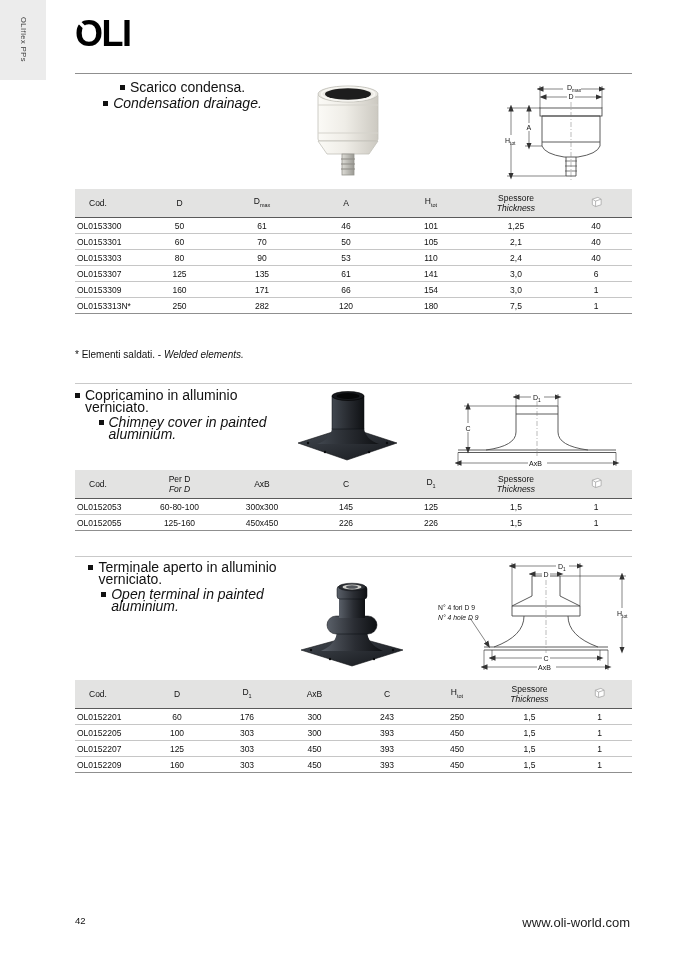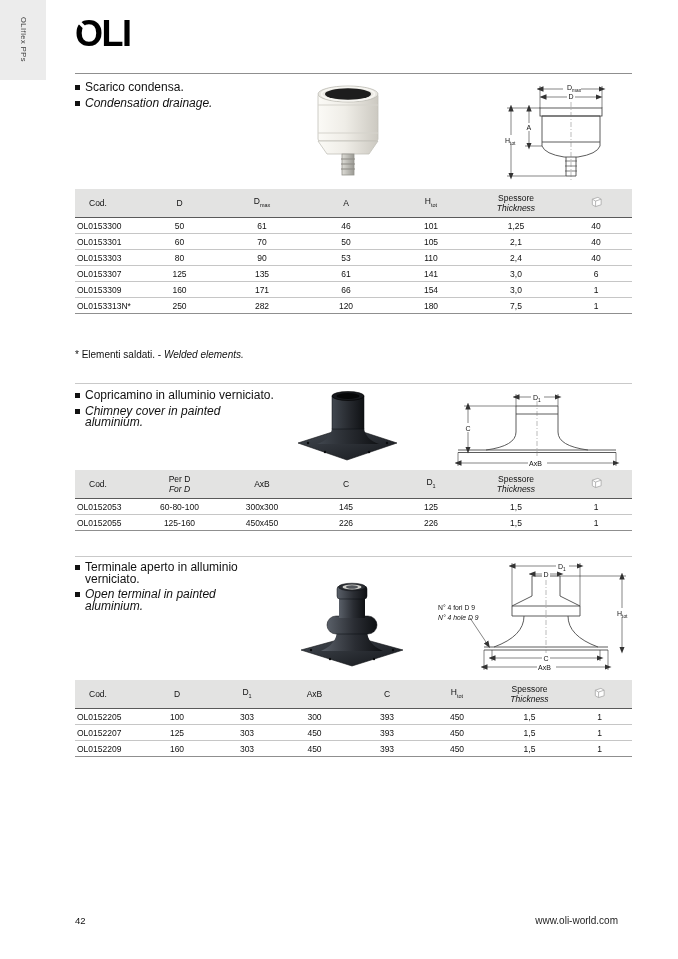--- a/index.html
+++ b/index.html
@@ -15,21 +15,21 @@
   .side-tab span {
     writing-mode:vertical-rl; text-orientation:sideways;
     font-size:7.5px; letter-spacing:.5px; color:#3a3a3a;
   }
   
   .logo-wrap { position:absolute; left:75px; top:12px; width:70px; height:44px; }
   .top-rule { position:absolute; left:75px; top:73px; width:557px; height:1px; background:#8f8f8f; }
   .rule-div { position:absolute; left:75px; width:557px; height:1px; background:#c9c9c9; }
   
   .bullets { position:absolute; left:75px; width:215px; }
-  .bullet-line { display:flex; align-items:flex-start; margin-bottom:4px; font-size:12px; line-height:11.5px; }
+  .bullet-line { display:flex; align-items:flex-start; margin-bottom:4px; font-size:14px; line-height:11.5px;justify-content:center; }
   .bullet-line .sq { flex:0 0 auto; width:5px; height:5px; background:#111; margin:3px 5px 0 0; }
   .bullet-line.it { font-style:italic; }
   .bullet-line .bt { white-space:pre-line; }
   
   table { position:absolute; left:75px; width:557px; border-collapse:collapse; table-layout:fixed; font-size:8.5px; color:#111; }
   thead th { background:#e3e3e2; font-weight:normal; vertical-align:middle; height:26px; padding:1px 0;
              text-align:center; border-bottom:1px solid #5a5a5a; line-height:10.5px; }
   thead th:first-child { text-align:left; padding-left:14px; }
   thead .sub2 { font-style:italic; }
   sub { font-size:5.5px; }
@@ -39,21 +39,21 @@
   .footnote { position:absolute; left:75px; font-size:10px; }
   .footnote .it { font-style:italic; }
   
   .photo, .diagram { position:absolute; }
   .diagram text { font-size:7px; fill:#111; }
   .diagram .sub { font-size:4.8px; }
   .diagram .ann { font-size:6.8px; }
   .diagram .ann-it { font-size:6.8px; font-style:italic; }
   
   .footer-page { position:absolute; left:75px; top:915px; font-size:9.5px; }
-  .footer-site { position:absolute; right:60px; top:915px; font-size:10px; color:#1c1c1c;margin-left:11px; }
+  .footer-site { position:absolute; right:48px; top:915px; font-size:13px; color:#1c1c1c;margin-left:11px; }
 </style>
 </head>
 <body>
 
 <div class="page">
 
   <div class="side-tab">
     <span>OLIflex PPs</span>
   </div>
 
@@ -473,20 +473,30 @@
         <th>
           <svg width="13" height="13" viewBox="0 0 14 14">
             <path d="M2.5 4.5 L8.5 2.5 L12 4.5 L12 10.5 L6 12.5 L2.5 10.5 Z" fill="#fdfdfd" stroke="#a9a9a9" stroke-width="0.9"></path>
             <path d="M2.5 4.5 L6 6.5 L12 4.5 M6 6.5 L6 12.5" fill="none" stroke="#a9a9a9" stroke-width="0.9"></path>
           </svg>
         </th>
       </tr>
     </thead>
     <tbody>
         <tr>
+          <td>OL0152201</td>
+          <td>60</td>
+          <td>176</td>
+          <td>300</td>
+          <td>243</td>
+          <td>250</td>
+          <td>1,5</td>
+          <td>1</td>
+        </tr>
+        <tr>
           <td>OL0152205</td>
           <td>100</td>
           <td>303</td>
           <td>300</td>
           <td>393</td>
           <td>450</td>
           <td>1,5</td>
           <td>1</td>
         </tr>
         <tr>

